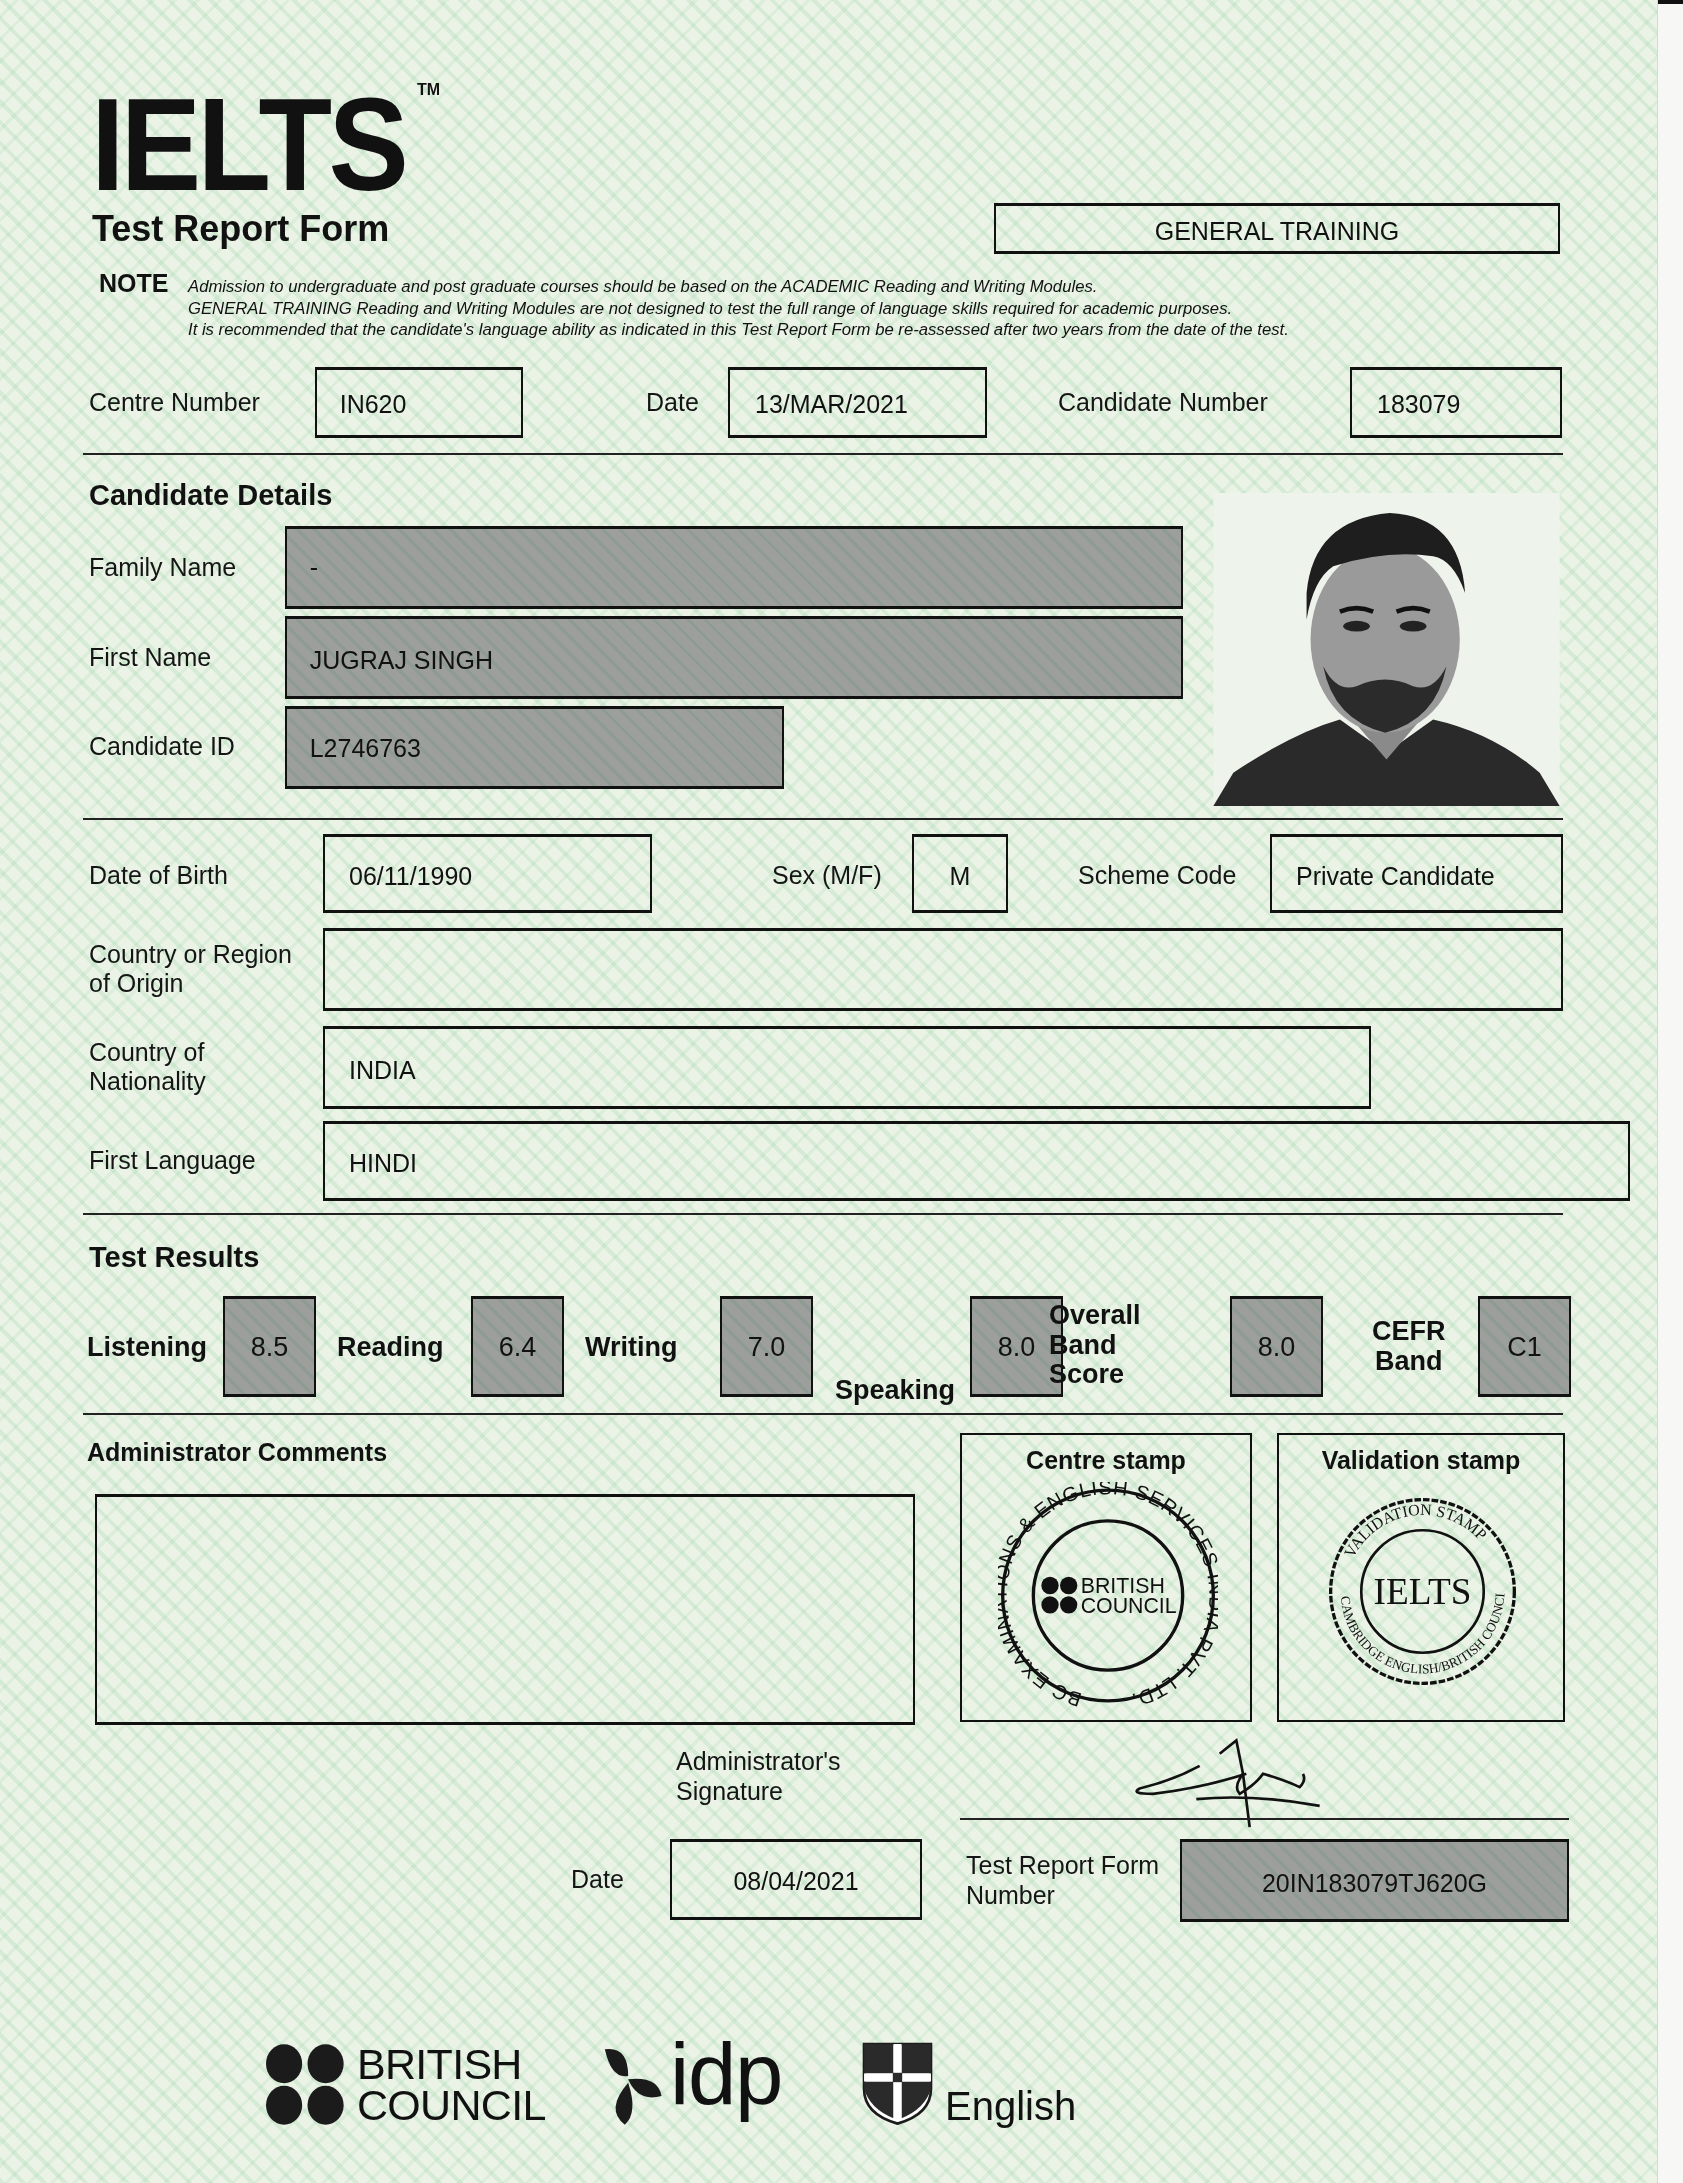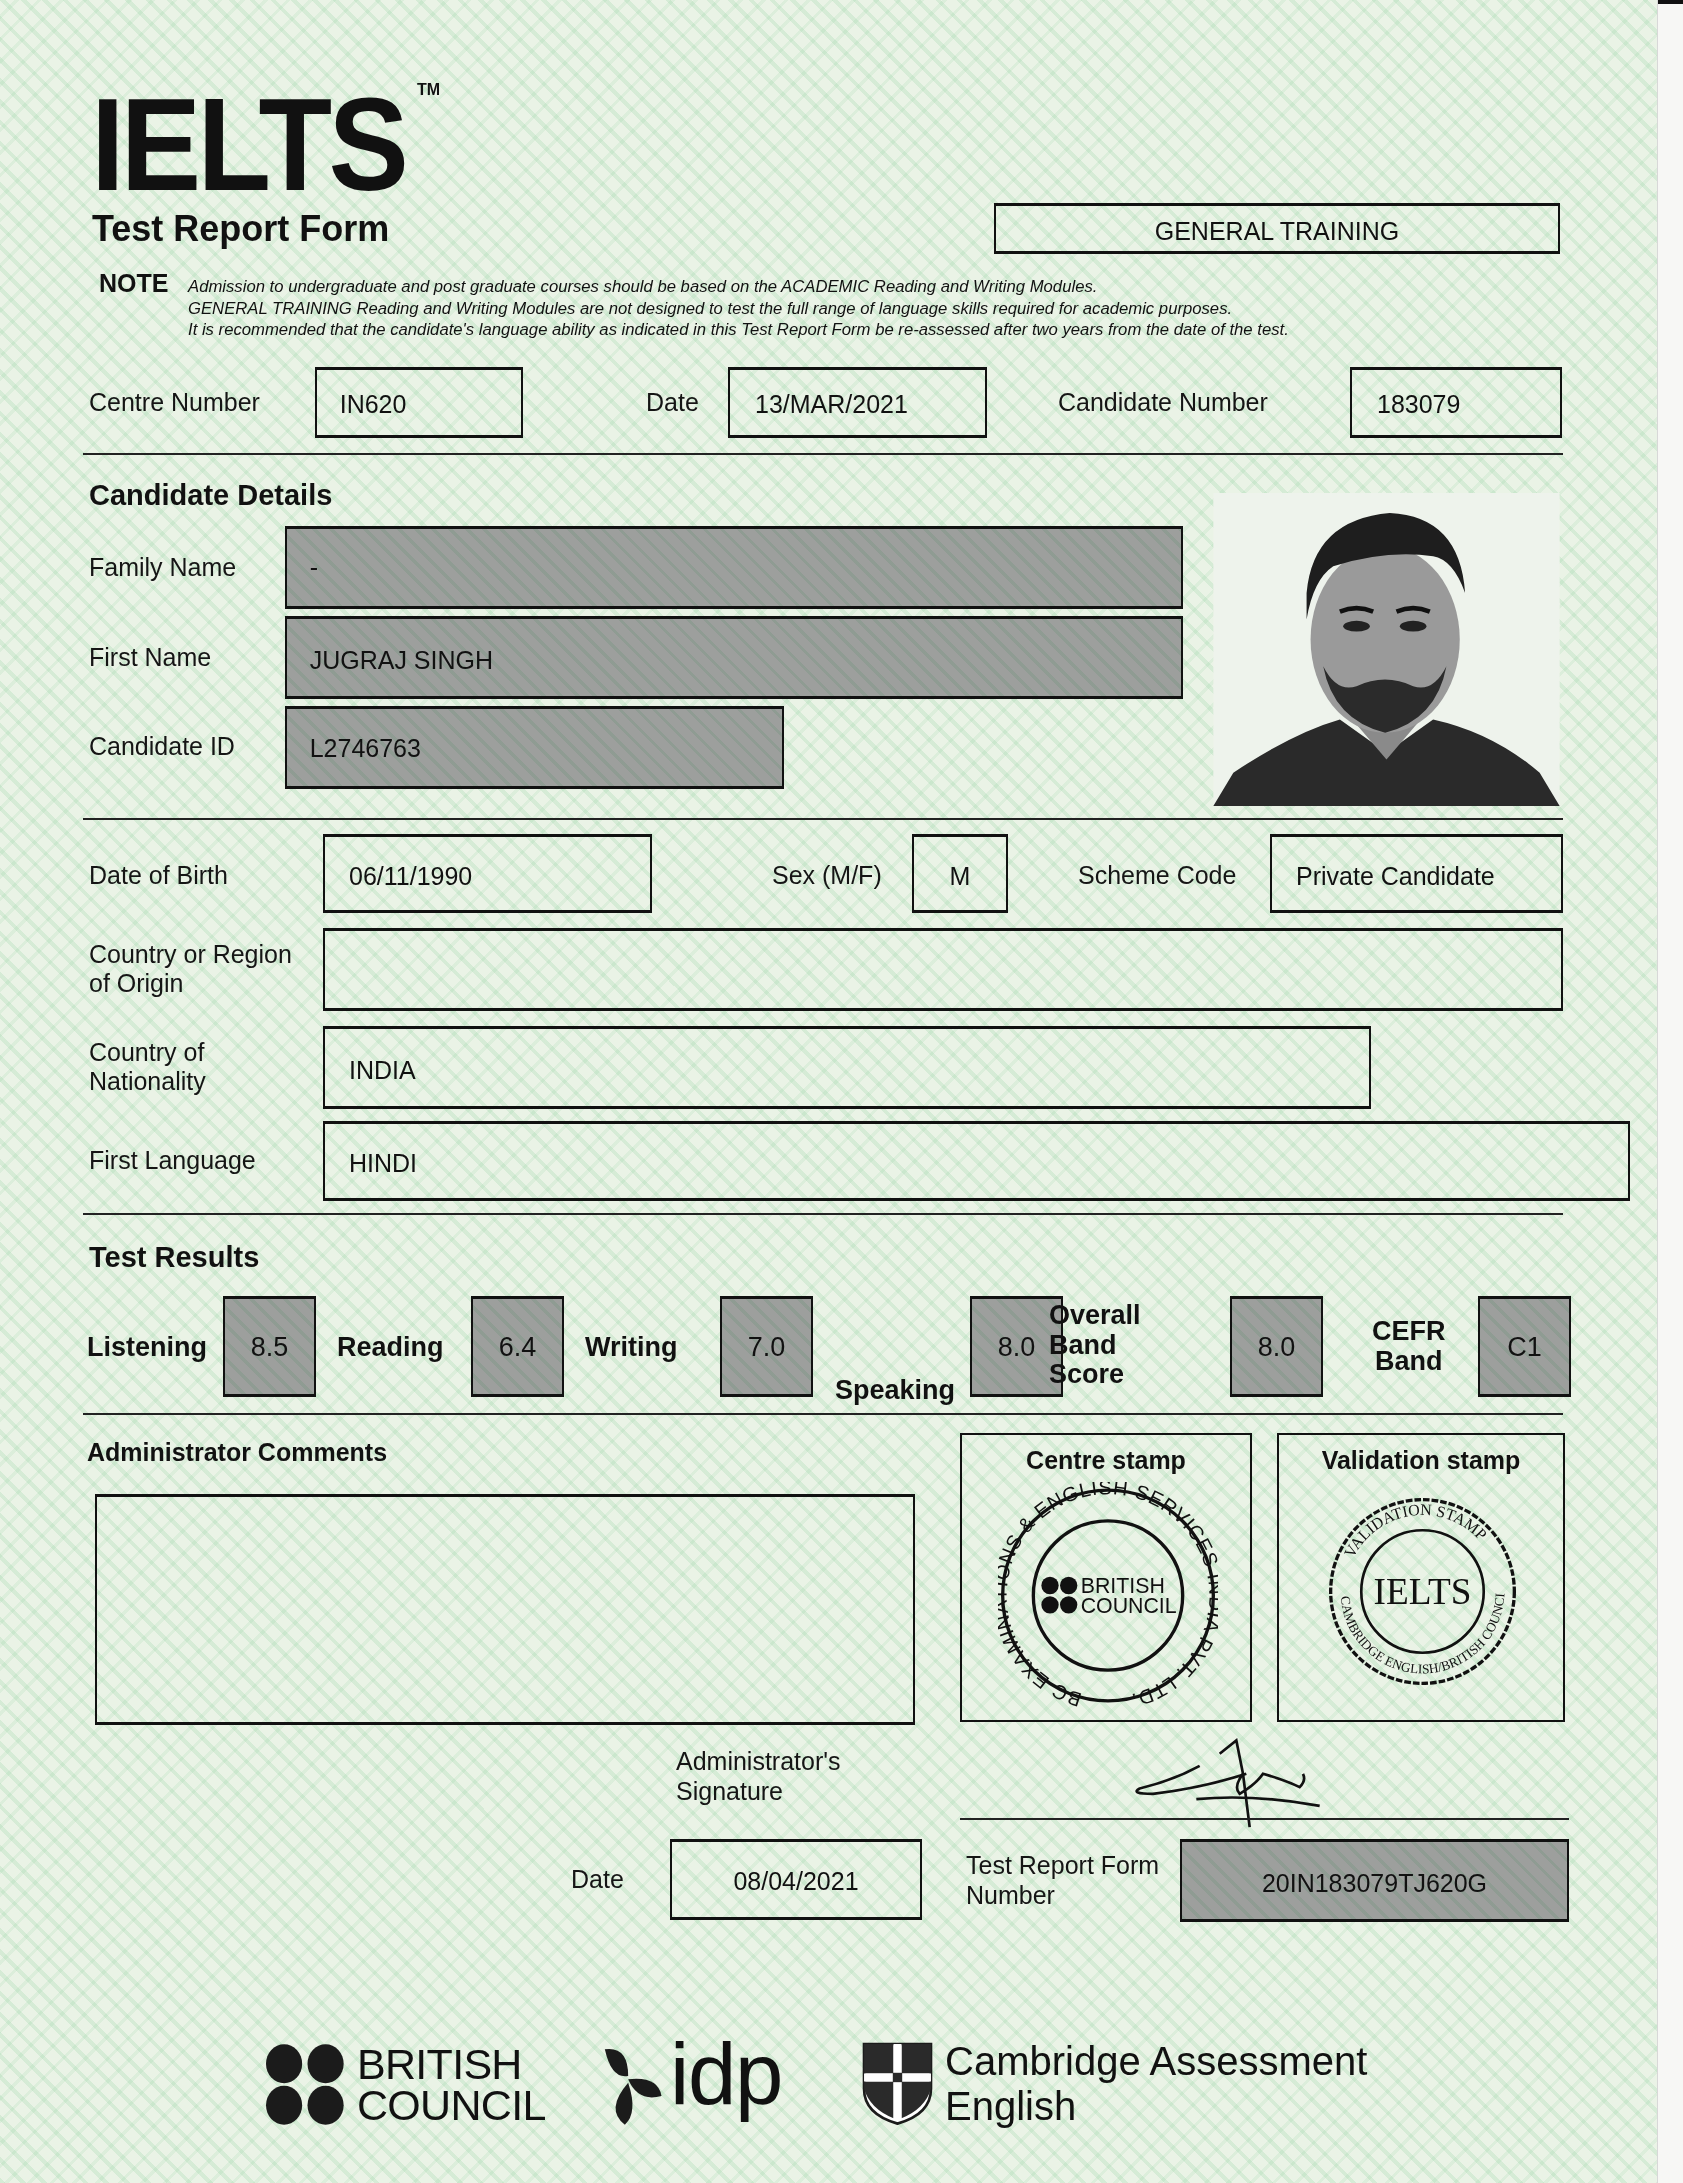--- a/index.html
+++ b/index.html
@@ -271,16 +271,15 @@
   <svg class="abs" style="left:0;top:0;" width="71" height="83" viewBox="0 0 106 124">
     <path d="M3 3 H103 V70 Q103 108 53 122 Q3 108 3 70 Z" fill="#fff" stroke="#1b1b1b" stroke-width="4"></path>
     <rect x="3" y="3" width="44" height="44" fill="#2a2a2a"></rect>
       <rect x="59" y="3" width="44" height="44" fill="#2a2a2a"></rect>
     <path d="M3 59 H47 V114 Q12 100 3 70 Z" fill="#2a2a2a"></path>
       <path d="M59 59 H103 V70 Q94 100 59 114 Z" fill="#2a2a2a"></path>
     <rect x="47" y="3" width="12" height="112" fill="#fff"></rect>
       <rect x="3" y="47" width="100" height="12" fill="#fff"></rect>
     <rect x="46" y="46" width="14" height="14" fill="#2a2a2a"></rect>
   </svg>
-  <div class="abs" style="left:83px;top:-1.3px;font-size:40px;line-height:1;">Cambridge Assessment</div>
   <div class="abs" style="left:83px;top:44px;font-size:40px;line-height:1;">English</div>
 </div>
 
 
 </body></html>

